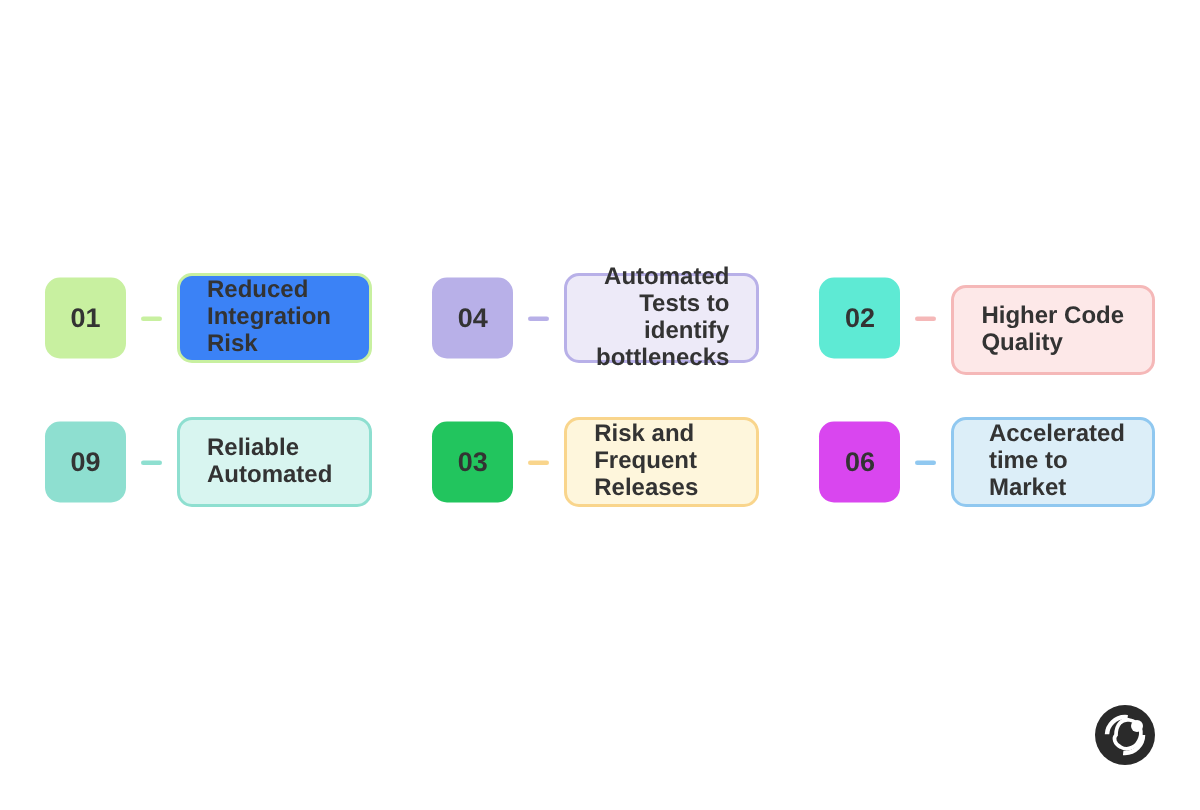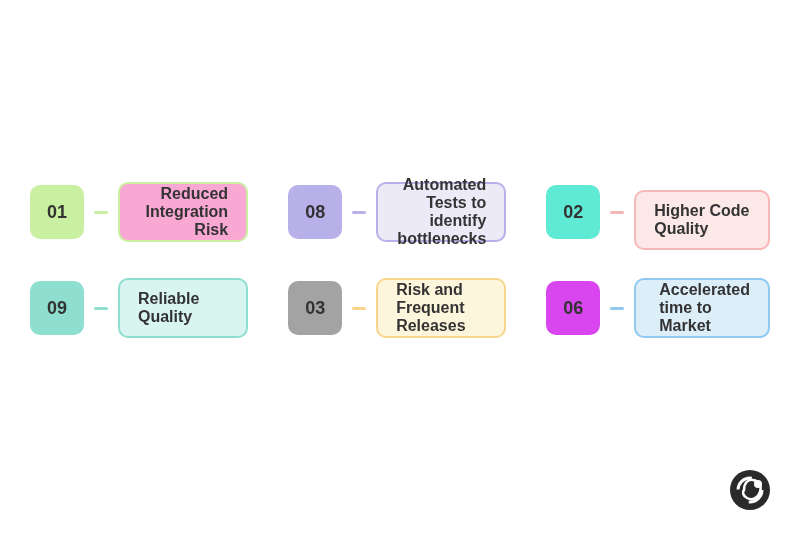--- a/index.html
+++ b/index.html
@@ -58,29 +58,29 @@
       align-items: center;
       padding: 0 18px;
       font-size: 16px;
       font-weight: 600;
       color: #333;
     }
 
     
     .item-01 .badge { background: #c8f0a0; }
     .item-01 .connector { background: #c8f0a0; }
-    .item-01 .label-box { background: #f9a8d4; border-color: #c8f0a0; text-align: right; }
+    .item-01 .label-box { background: #3b82f6; border-color: #c8f0a0; }
 
     
     .item-02 .badge { background: #5eead4; }
     .item-02 .connector { background: #f5b8b8; }
     .item-02 .label-box { background: #fde8e8; border-color: #f5b8b8; margin-top: 16px; }
 
     
-    .item-03 .badge { background: #a3a3a3; }
+    .item-03 .badge { background: #22c55e; }
     .item-03 .connector { background: #f9d58c; }
     .item-03 .label-box { background: #fef6dc; border-color: #f9d58c; }
 
     
     .item-04 .badge { background: #b8b0e8; }
     .item-04 .connector { background: #b8b0e8; }
     .item-04 .label-box { background: #edeaf8; border-color: #b8b0e8; text-align: right; }
 
     
     .item-05 .badge { background: #8edfd0; }
@@ -110,35 +110,35 @@
 
 <div class="container">
 
   <div class="item item-01">
     <div class="badge">01</div>
     <div class="connector"></div>
     <div class="label-box">Reduced Integration Risk</div>
   </div>
 
   <div class="item item-04">
-    <div class="badge">08</div>
+    <div class="badge">04</div>
     <div class="connector"></div>
     <div class="label-box">Automated Tests to identify bottlenecks</div>
   </div>
 
   <div class="item item-02">
     <div class="badge">02</div>
     <div class="connector"></div>
     <div class="label-box">Higher Code Quality</div>
   </div>
 
   <div class="item item-05">
     <div class="badge">09</div>
     <div class="connector"></div>
-    <div class="label-box">Reliable Quality</div>
+    <div class="label-box">Reliable Automated</div>
   </div>
 
   <div class="item item-03">
     <div class="badge">03</div>
     <div class="connector"></div>
     <div class="label-box">Risk and Frequent Releases</div>
   </div>
 
   <div class="item item-06">
     <div class="badge">06</div>

